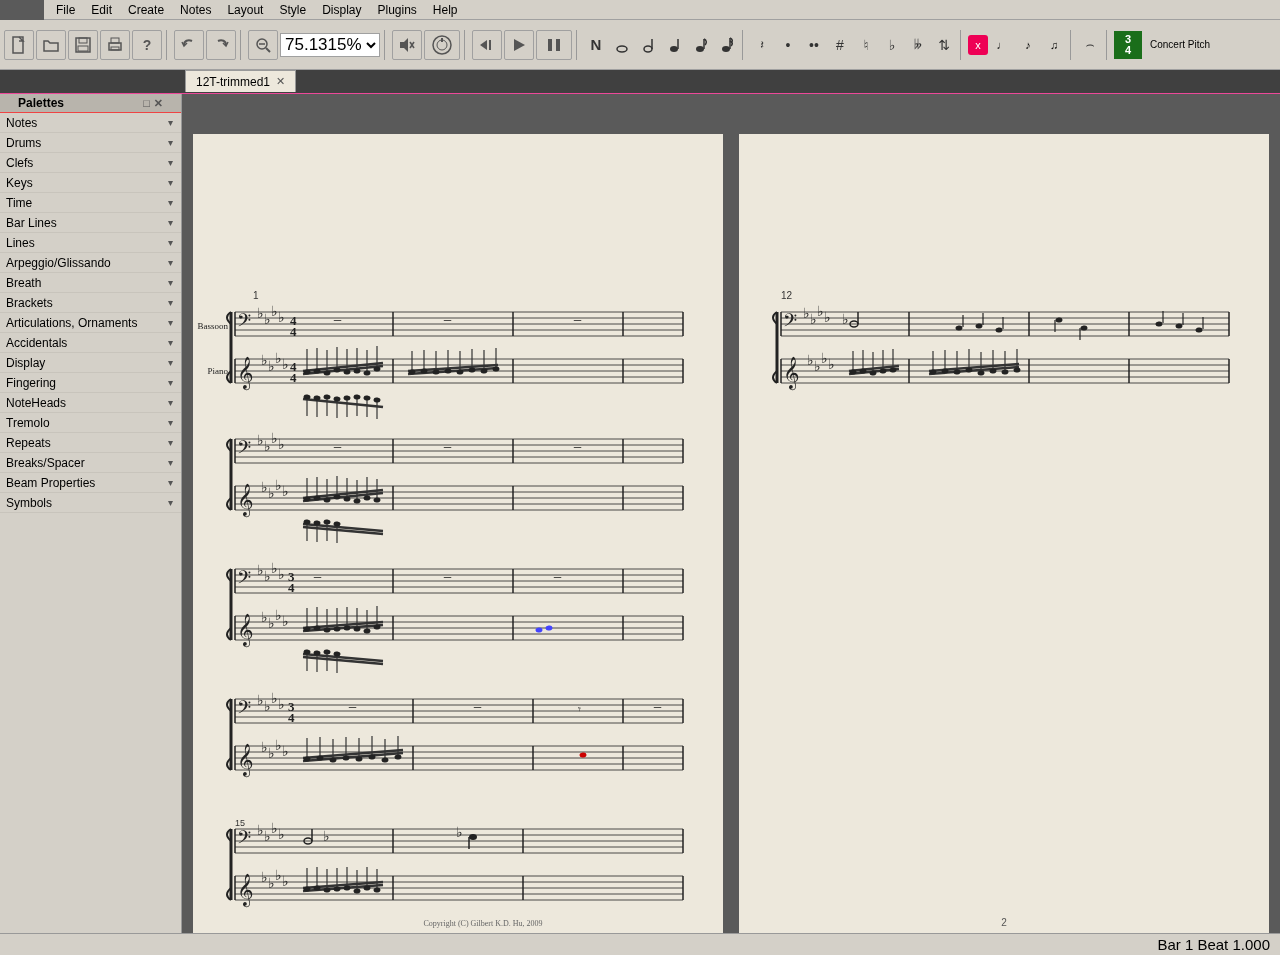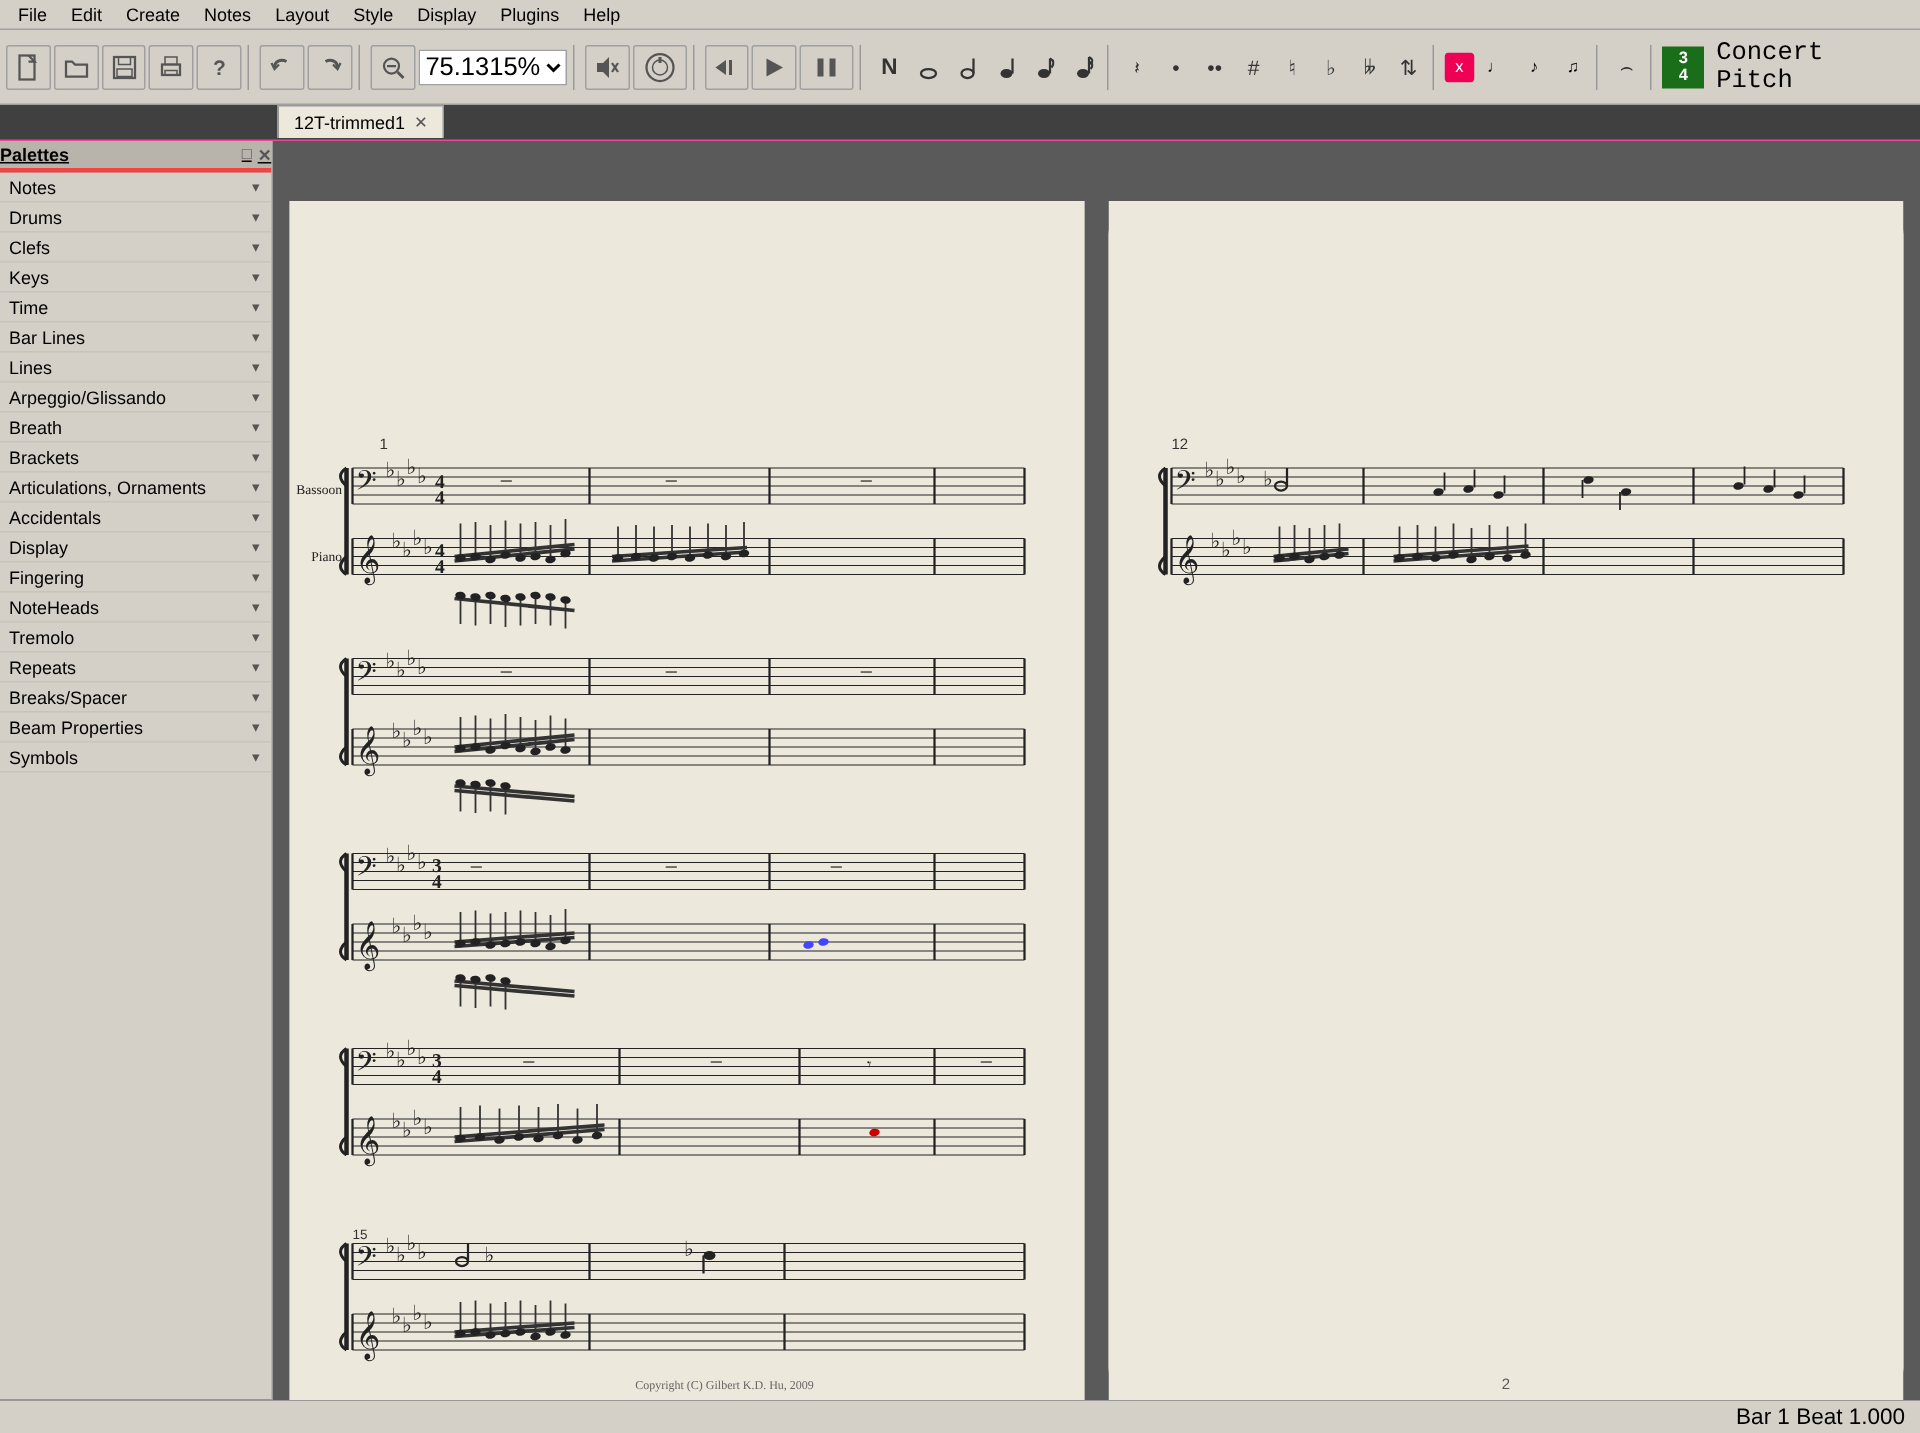--- a/index.html
+++ b/index.html
@@ -6,20 +6,21 @@
     body { font-family: 'Segoe UI', Arial, sans-serif; font-size: 12px; background: #5a5a5a; overflow: hidden; width: 1280px; height: 955px; }
 
     
     #menu-bar {
       background: #d4d0c8;
       height: 20px;
       display: flex;
       align-items: center;
       border-bottom: 1px solid #a0a0a0;
       padding: 0 4px;
+      margin-left: 44px;
     }
     .menu-item {
       padding: 2px 8px;
       cursor: pointer;
       font-size: 12px;
       color: #000;
     }
 
     
     #toolbar {
@@ -59,21 +60,21 @@
 
     .time-sig-box {
       background: #1a6e1a;
       color: #fff;
       width: 28px; height: 28px;
       display: flex; flex-direction: column;
       align-items: center; justify-content: center;
       font-size: 11px; font-weight: bold; line-height: 1;
     }
     .concert-pitch-label {
-      font-size: 17px; color: #000; margin-left: 6px; font-family: Liberation Mono, monospace;
+      font-size: 10px; color: #000; margin-left: 6px;
     }
 
     
     #tab-bar {
       background: #404040;
       height: 24px;
       display: flex;
       align-items: flex-start;
       border-bottom: 1px solid #ec4899;
       padding-left: 185px;
@@ -100,28 +101,27 @@
     
     #sidebar {
       width: 182px;
       background: #d4d0c8;
       border-right: 1px solid #999;
       overflow-y: auto;
       flex-shrink: 0;
     }
     .sidebar-header {
       background: #b8b4ac;
-      padding: 2px 0;
+      padding: 2px 18px;
       font-size: 12px;
       font-weight: bold;
-      border-bottom: 3px solid #ef4444;
+      border-bottom: 1px solid #ef4444;
       display: flex;
       align-items: center;
       justify-content: space-between;
-      text-decoration: underline;
     }
     .sidebar-header-icons { display: flex; gap: 4px; }
     .sidebar-header-icon { cursor: pointer; font-size: 11px; color: #555; }
 
     .palette-item {
       display: flex; align-items: center; justify-content: space-between;
       padding: 2px 8px 2px 6px;
       border-bottom: 1px solid #c8c4bc;
       cursor: pointer;
       font-size: 12px;

